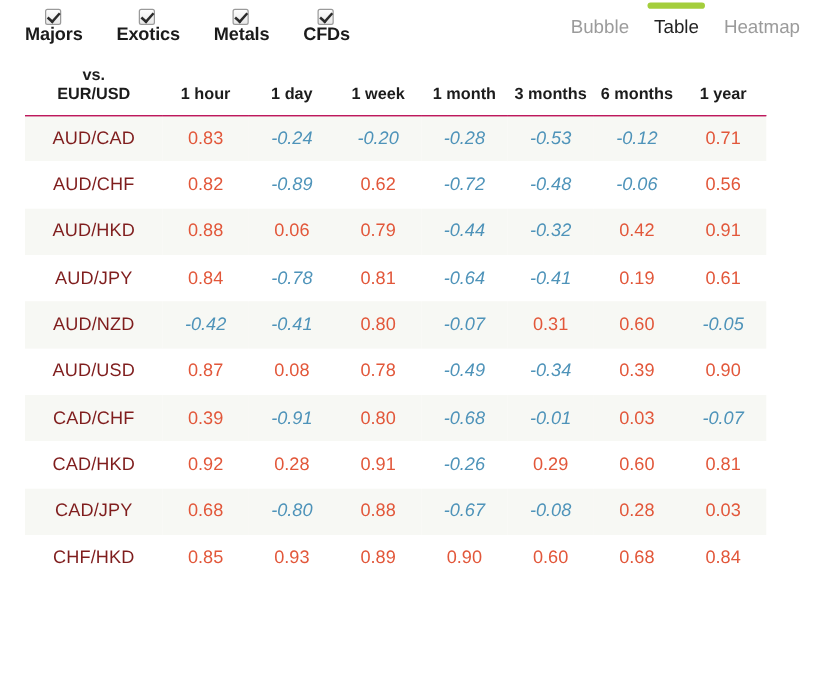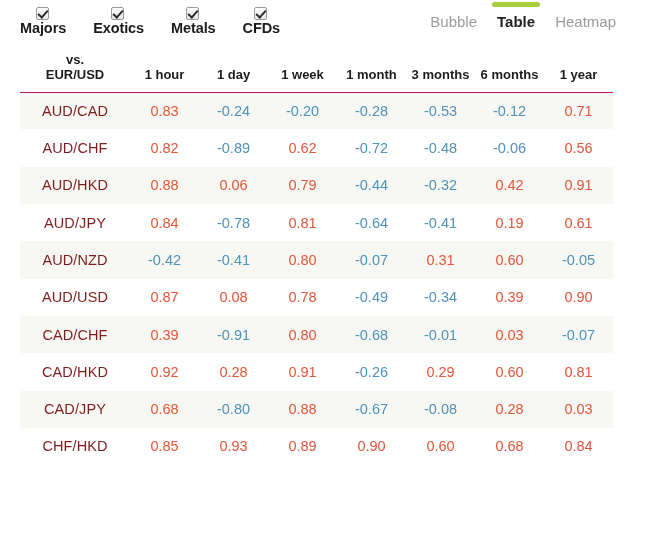--- a/index.html
+++ b/index.html
@@ -70,41 +70,41 @@
 
   .filter-label {
     font-size: 14.5px;
     font-weight: bold;
     color: #1b1b1b;
     letter-spacing: -0.1px;
   }
 
   .views {
     position: absolute;
-    right: 32px;
+    right: 8px;
     top: 0;
     height: 42px;
     display: flex;
     align-items: center;
   }
 
   .view-tab {
     position: relative;
     font-size: 15px;
     color: #9b9b9b;
     padding: 4px 2px 3px 2px;
     margin-left: 16px;
     cursor: pointer;
     white-space: nowrap;
   }
   .view-tab:first-child { margin-left: 0; }
 
   .view-tab.active {
     color: #222222;
-    font-weight: bold;
+    font-weight: normal;
     text-align: right;
   }
   .view-tab.active::before {
     content: "";
     position: absolute;
     left: -3px;
     right: -3px;
     top: -7px;
     height: 5px;
     background: #a4ce3c;
@@ -155,21 +155,21 @@
     font-size: 11.5px;
     color: #7f1d1d;
     text-align: center;
     letter-spacing: 0.1px;
   }
 
   tbody tr:nth-child(odd) td { background: #f7f8f4; }
   tbody tr:nth-child(even) td { background: #ffffff; }
 
   .pos { color: #e2573a; }
-  .neg { color: #4e93b9; }
+  .neg { color: #4e93b9; font-style: italic; }
 </style>
 </head>
 <body>
 
 <div id="app">
 
   <div class="toolbar">
 
     <div class="filters">
       <label class="filter-item">

